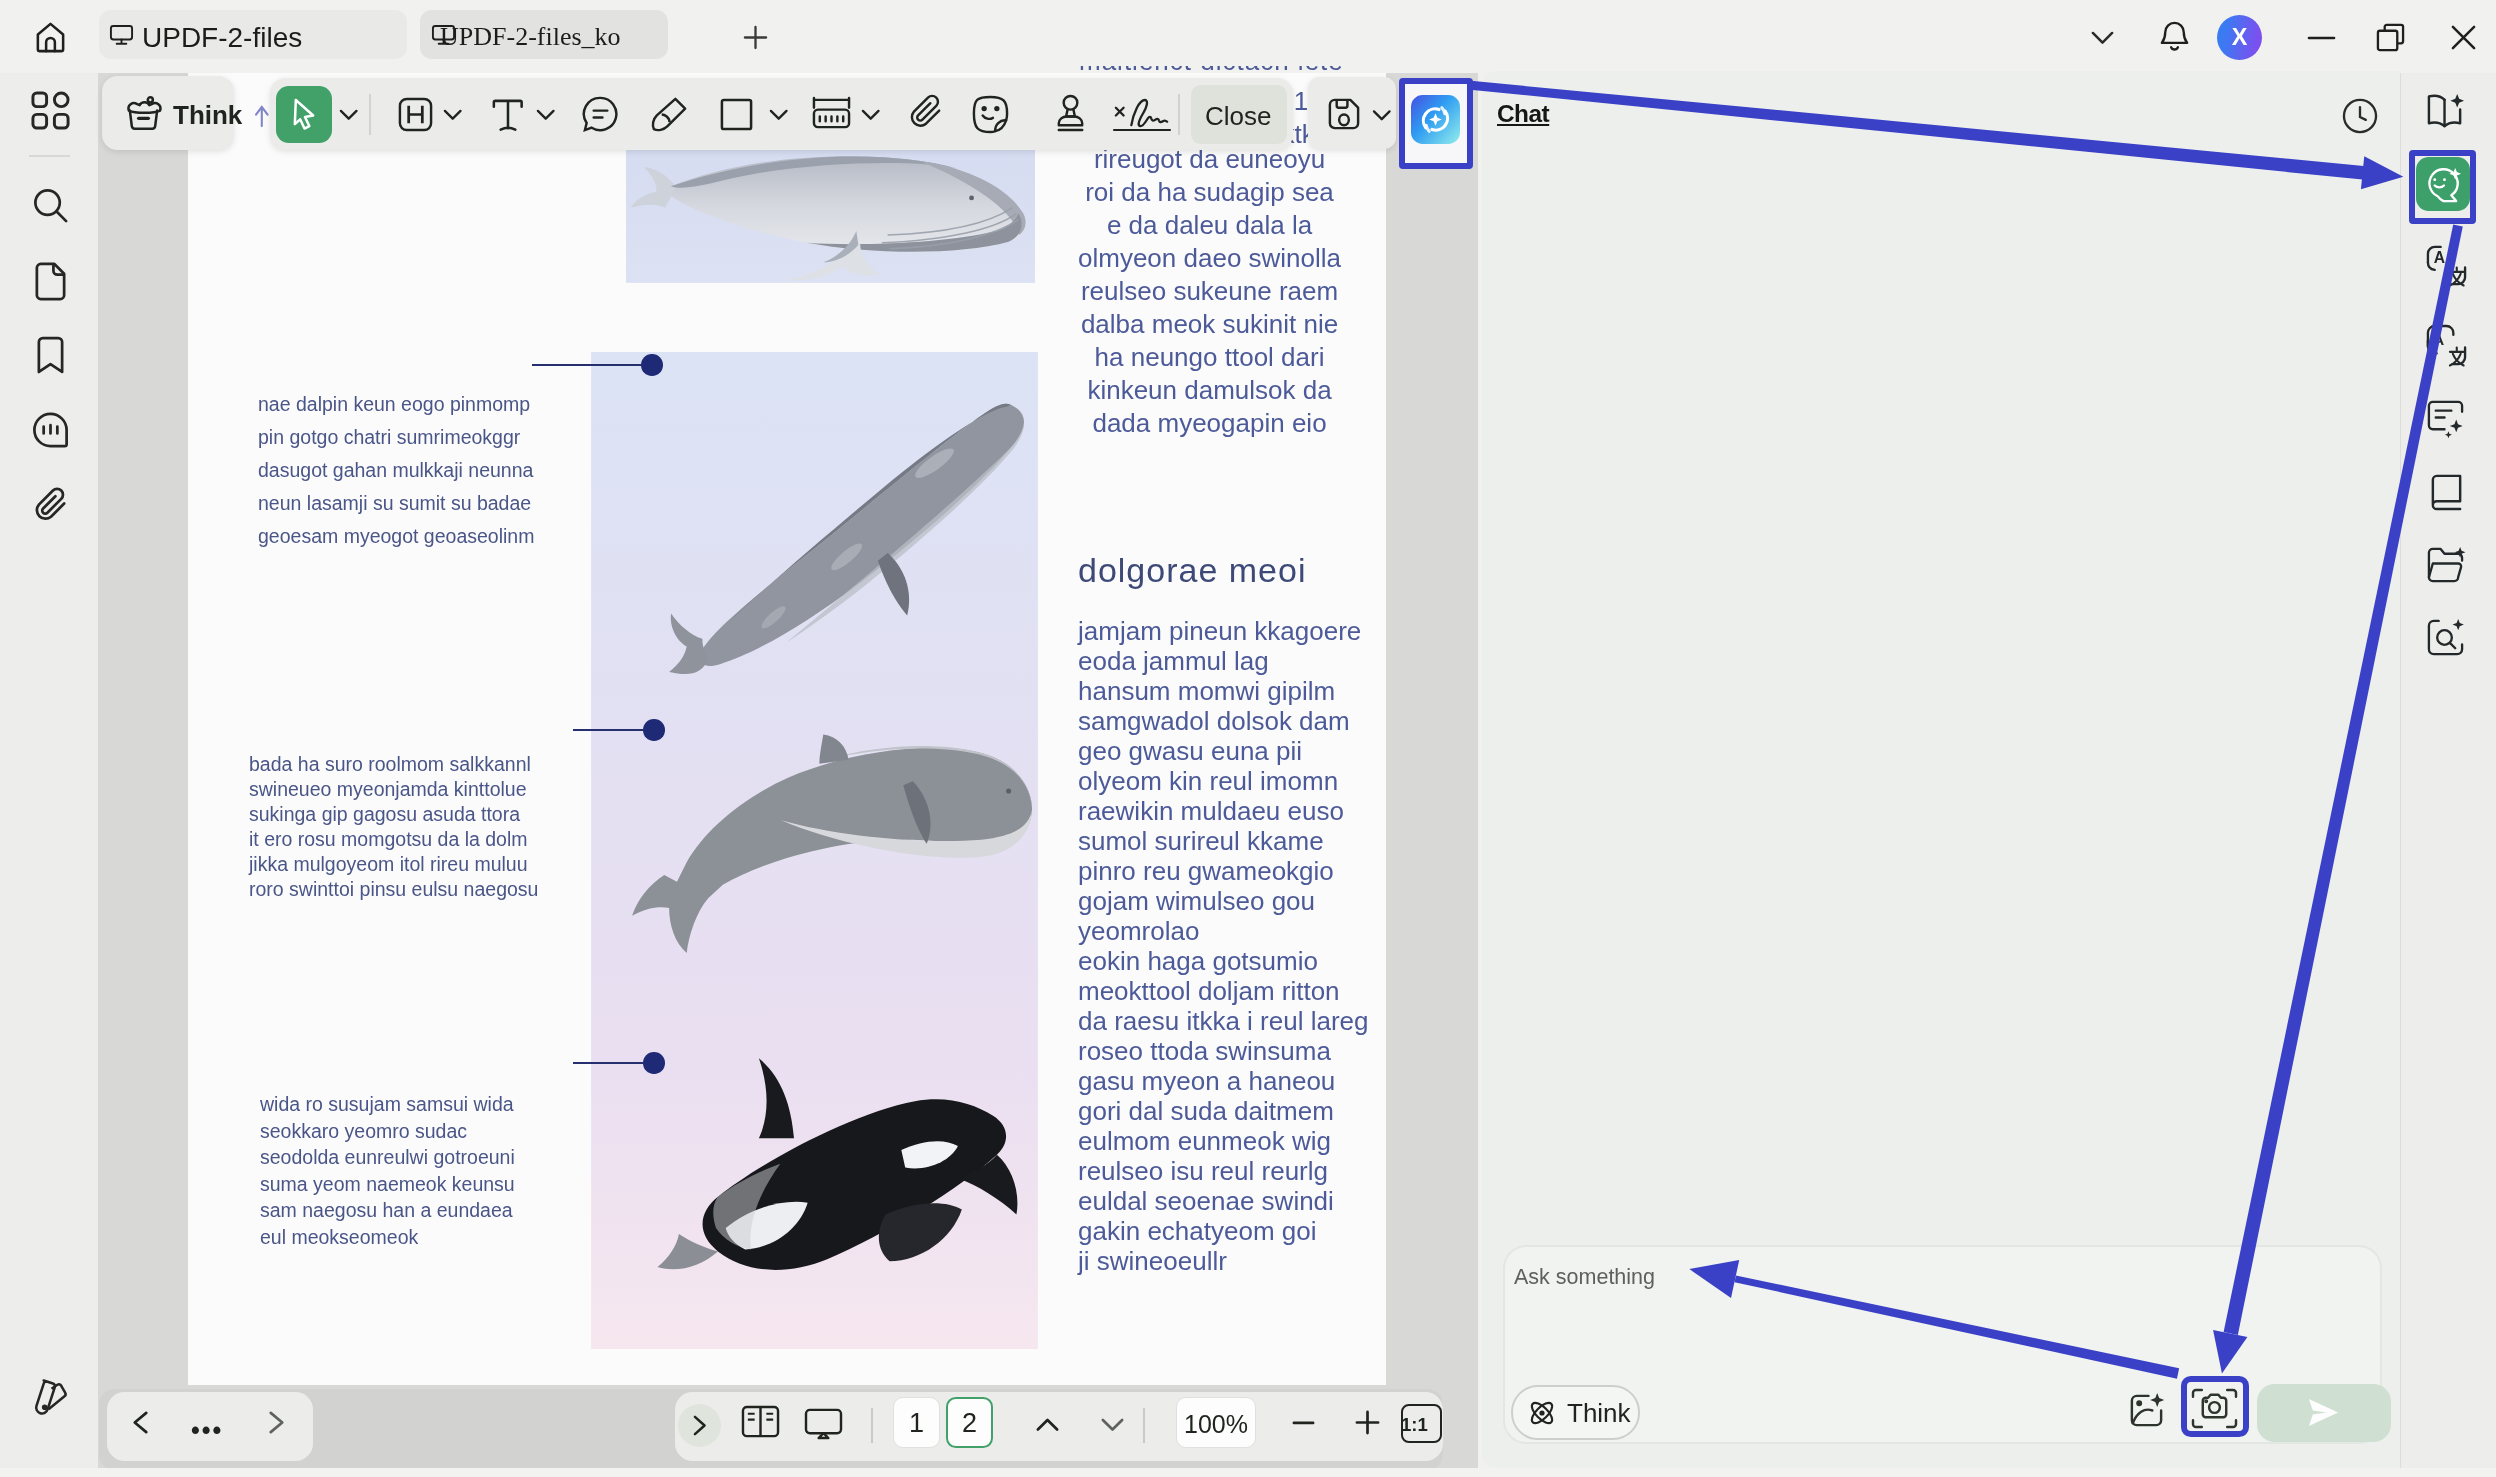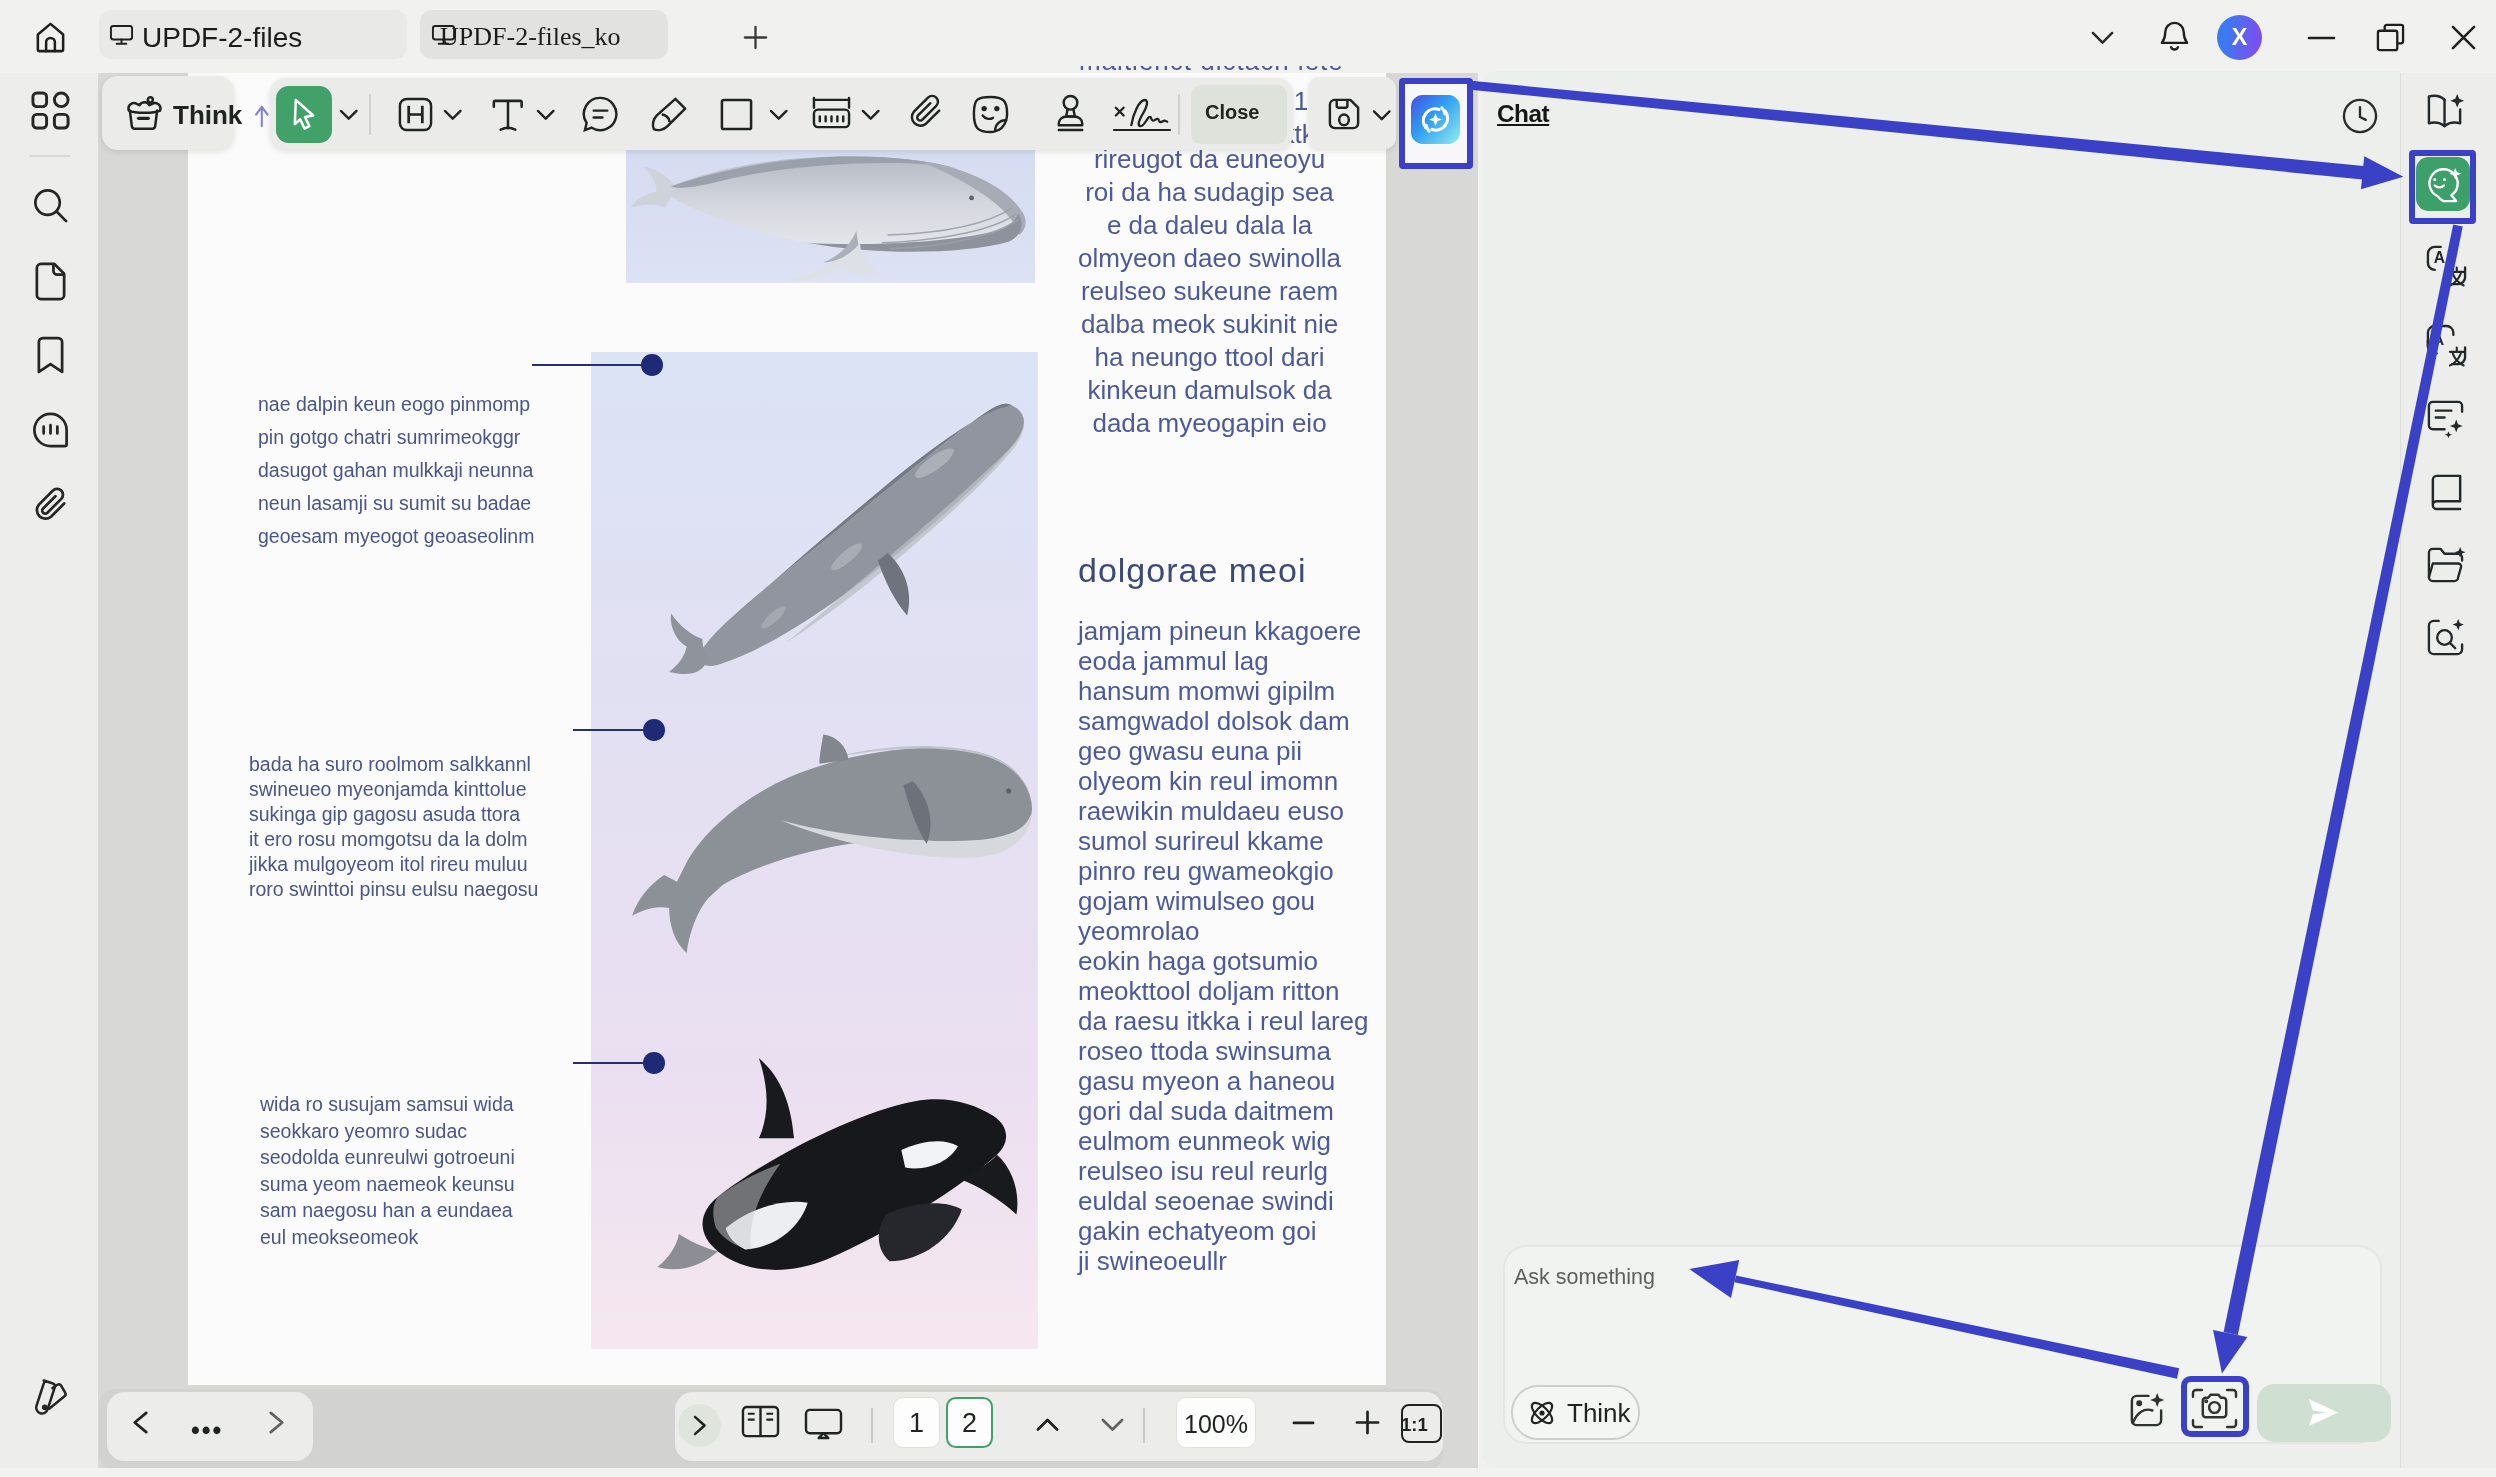--- a/index.html
+++ b/index.html
@@ -337,21 +337,21 @@
 </svg>
 
 <svg class="abs" style="left:1112px;top:96px" width="60" height="37" viewBox="0 0 62 38" fill="none" stroke="#20241f" stroke-width="2.4" stroke-linecap="round">
   <path d="M4 12 l8 8 M12 12 l-8 8"></path>
   <path d="M20 30 C22 18 28 4 34 4 c4 0 2 8-2 14 c-4 7-6 12-3 13 c3 1 6-5 8-8 c1.5-2 3-2 3.5 0 c0.8 2.4 2 3 4 1.5 c2-1.5 3.5-1.5 4 0.5 c0.6 2 2 2.4 4 1 c1.5-1 3-1 4.5 0.5"></path>
   <path d="M2 35 h58" stroke-width="2"></path>
 </svg>
 <div class="abs" style="left:1178px;top:94px;width:2px;height:41px;background:#d2d3d0;"></div>
 
 <div class="abs" style="left:1191px;top:85px;width:96px;height:59px;background:#dfe2da;border-radius:9.8px;"></div>
-<div class="abs" style="left:1205px;top:101px;font-size:20px;color:#20241f;font-weight:bold;">Close</div>
+<div class="abs" style="left:1205px;top:101px;font-size:26px;color:#20241f;">Close</div>
 
 <div class="abs" style="left:1308px;top:77px;width:88px;height:72px;background:#ebece9;border-radius:11.7px;box-shadow:0 2px 5.9px rgba(0,0,0,0.10);"></div>
 <svg class="abs" style="left:1326px;top:96px" width="36" height="36" viewBox="0 0 37 37" fill="none" stroke="#20241f" stroke-width="2.5" stroke-linejoin="round">
   <path d="M4 9 a5 5 0 0 1 5-5 h16 l8 8 v16 a5 5 0 0 1-5 5 H9 a5 5 0 0 1-5-5 Z"></path>
   <path d="M11 4.5 V10 a2 2 0 0 0 2 2 h7 a2 2 0 0 0 2-2 V4.5"></path>
   <ellipse cx="18.5" cy="24.5" rx="5" ry="5.5"></ellipse>
 </svg>
 <svg class="abs" style="left:1371px;top:108px" width="21.5" height="14.6" viewBox="0 0 22 15" fill="none" stroke="#20241f" stroke-width="2.4" stroke-linecap="round" stroke-linejoin="round">
     <path d="M3 3.5 L11 11.5 L19 3.5"></path>
   </svg>

